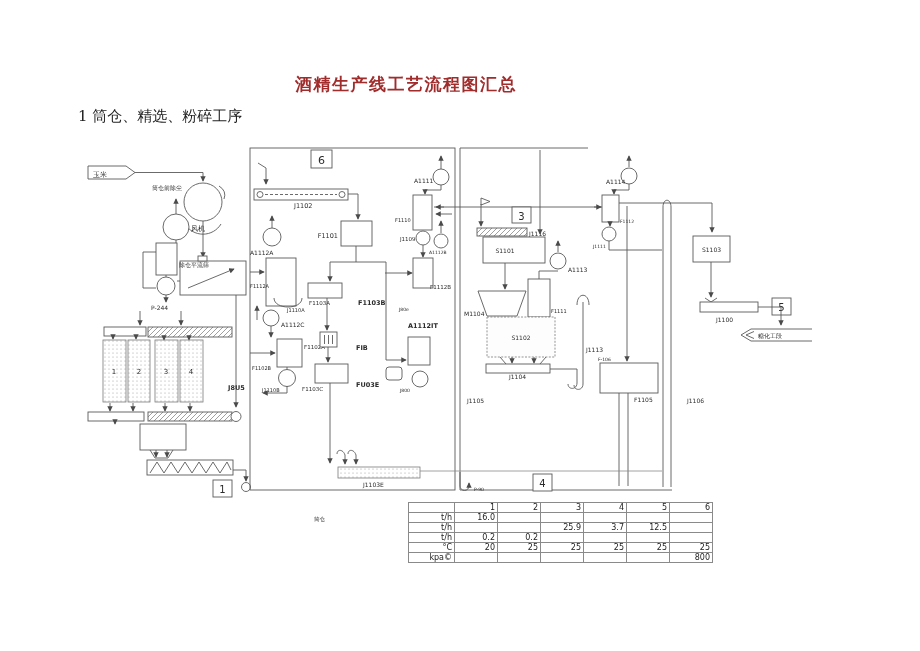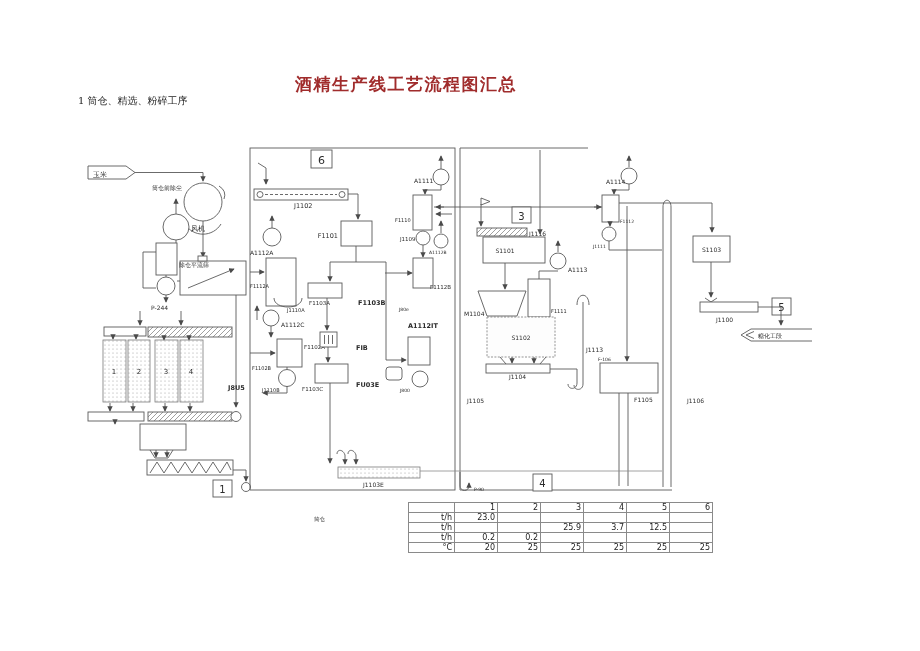--- a/index.html
+++ b/index.html
@@ -2,21 +2,21 @@
 <html><head>
 <meta charset="utf-8">
 <style>
   * { margin:0; padding:0; box-sizing:border-box; }
   html,body { background:#ffffff; }
   body { font-family:"Liberation Sans","DejaVu Sans",sans-serif; }
   .page { position:relative; width:812px; height:651px; background:#ffffff; overflow:hidden; }
   .title { position:absolute; top:73px; left:0; width:100%; text-align:center;
            font-family:"DejaVu Serif","Liberation Serif",serif; font-size:17px;
            font-weight:700; color:#a02c2c; letter-spacing:1.5px; }
-  .subtitle { position:absolute; top:94px; left:78px; font-size:10px; color:#1d1d1d;
+  .subtitle { position:absolute; top:107px; left:78px; font-size:15px; color:#1d1d1d;
               font-family:"DejaVu Serif","Liberation Serif",serif; }
   svg.diagram { position:absolute; left:0; top:0; }
   .ln   { stroke:#5a5a5a; stroke-width:0.9; fill:none; }
   .lnl  { stroke:#8a8a8a; stroke-width:0.8; fill:none; }
   .arr  { marker-end:url(#arrow); }
   .shape{ fill:#ffffff; stroke:#5a5a5a; stroke-width:0.9; }
   .shaped{ fill:#fdfdfd; stroke:#7a7a7a; stroke-width:0.8; stroke-dasharray:2,1.4; }
   .hatched{ fill:url(#hatch); stroke:#5a5a5a; stroke-width:0.9; }
   .dotf { fill:url(#dots); stroke:#7a7a7a; stroke-width:0.8; }
   text  { fill:#2b2b2b; font-family:"DejaVu Sans","Liberation Sans",sans-serif; }
@@ -378,21 +378,21 @@
           <td>2</td>
           <td>3</td>
           <td>4</td>
           <td>5</td>
           <td>6</td>
         </tr>
     </thead>
     <tbody>
         <tr>
           <td class="rowlabel">t/h</td>
-          <td>23.0</td>
+          <td>16.0</td>
           <td></td>
           <td></td>
           <td></td>
           <td></td>
           <td></td>
         </tr>
         <tr>
           <td class="rowlabel">t/h</td>
           <td></td>
           <td></td>
@@ -412,16 +412,25 @@
         </tr>
         <tr>
           <td class="rowlabel">°C</td>
           <td>20</td>
           <td>25</td>
           <td>25</td>
           <td>25</td>
           <td>25</td>
           <td>25</td>
         </tr>
+        <tr>
+          <td class="rowlabel">kpa©</td>
+          <td></td>
+          <td></td>
+          <td></td>
+          <td></td>
+          <td></td>
+          <td>800</td>
+        </tr>
       </tbody>
   </table>
 
 </div>
 
 </body></html>

